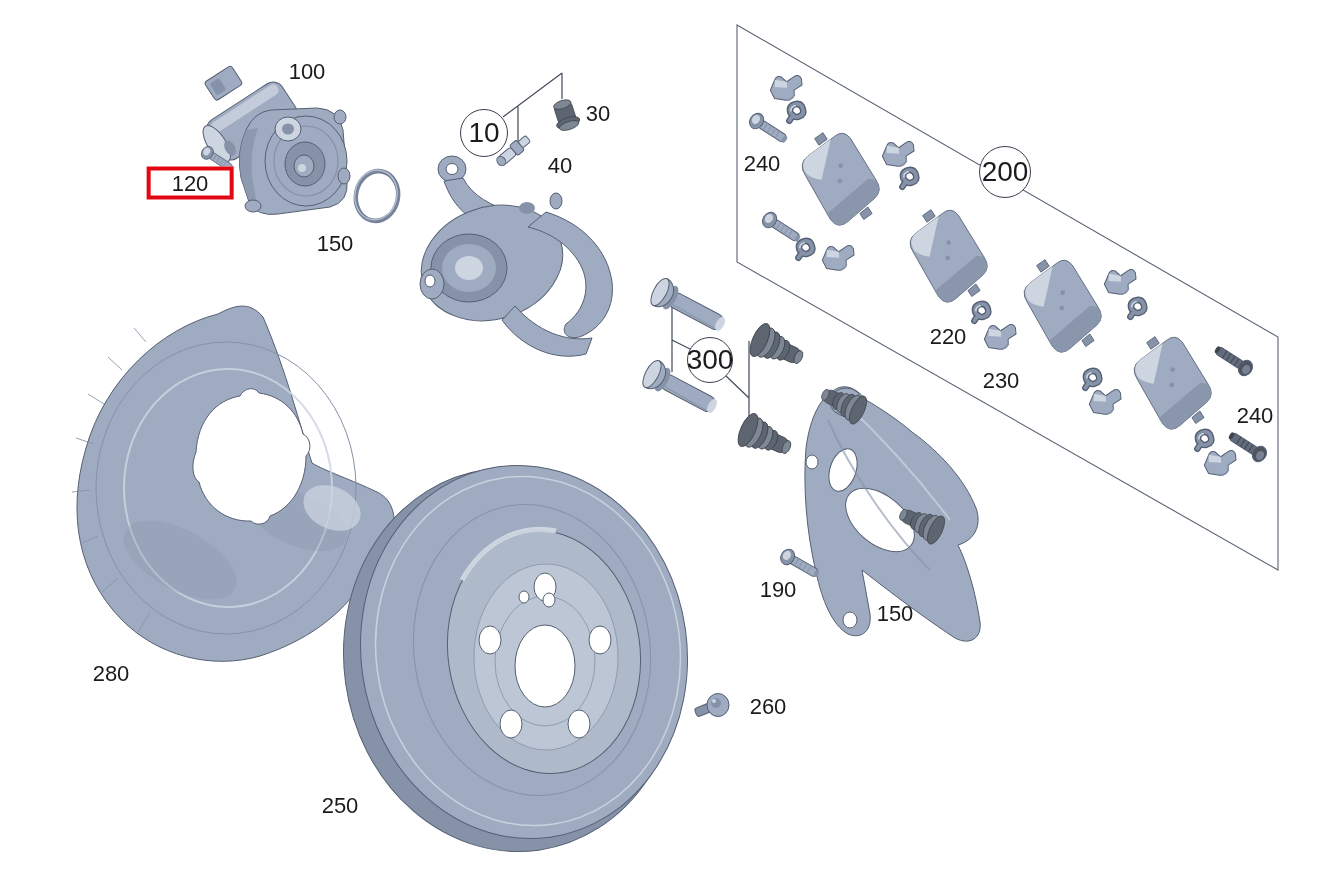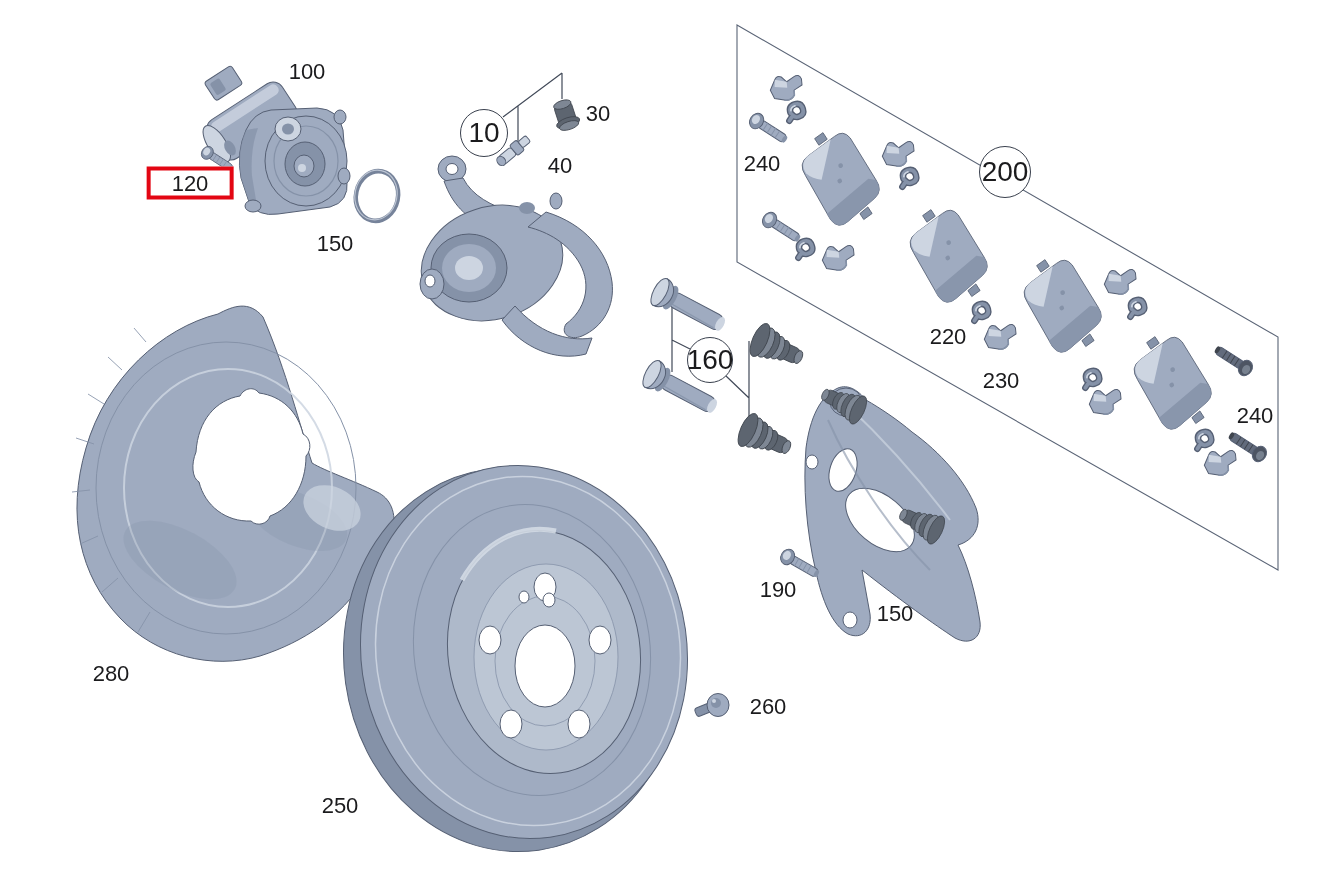--- a/index.html
+++ b/index.html
@@ -310,21 +310,21 @@
         <use href="#boltSym"></use>
       </g>
 </svg>
 
 <span class="lbl" style="left:307px;top:72px">100</span>
 <span class="lbl boxed" style="left:190px;top:183px">120</span>
 <span class="lbl" style="left:335px;top:244px">150</span>
 <span class="lbl circled" style="left:484px;top:133px;width:48px;height:48px">10</span>
 <span class="lbl" style="left:560px;top:166px">40</span>
 <span class="lbl" style="left:598px;top:114px">30</span>
-<span class="lbl circled" style="left:710px;top:360px;width:46px;height:46px">160</span>
+<span class="lbl circled" style="left:710px;top:360px;width:46px;height:46px">300</span>
 <span class="lbl circled" style="left:1005px;top:172px;width:52px;height:52px">200</span>
 <span class="lbl" style="left:948px;top:337px">220</span>
 <span class="lbl" style="left:1001px;top:381px">230</span>
 <span class="lbl" style="left:762px;top:164px">240</span>
 <span class="lbl" style="left:1255px;top:416px">240</span>
 <span class="lbl" style="left:895px;top:614px">150</span>
 <span class="lbl" style="left:778px;top:590px">190</span>
 <span class="lbl" style="left:340px;top:806px">250</span>
 <span class="lbl" style="left:768px;top:707px">260</span>
 <span class="lbl" style="left:111px;top:674px">280</span>

